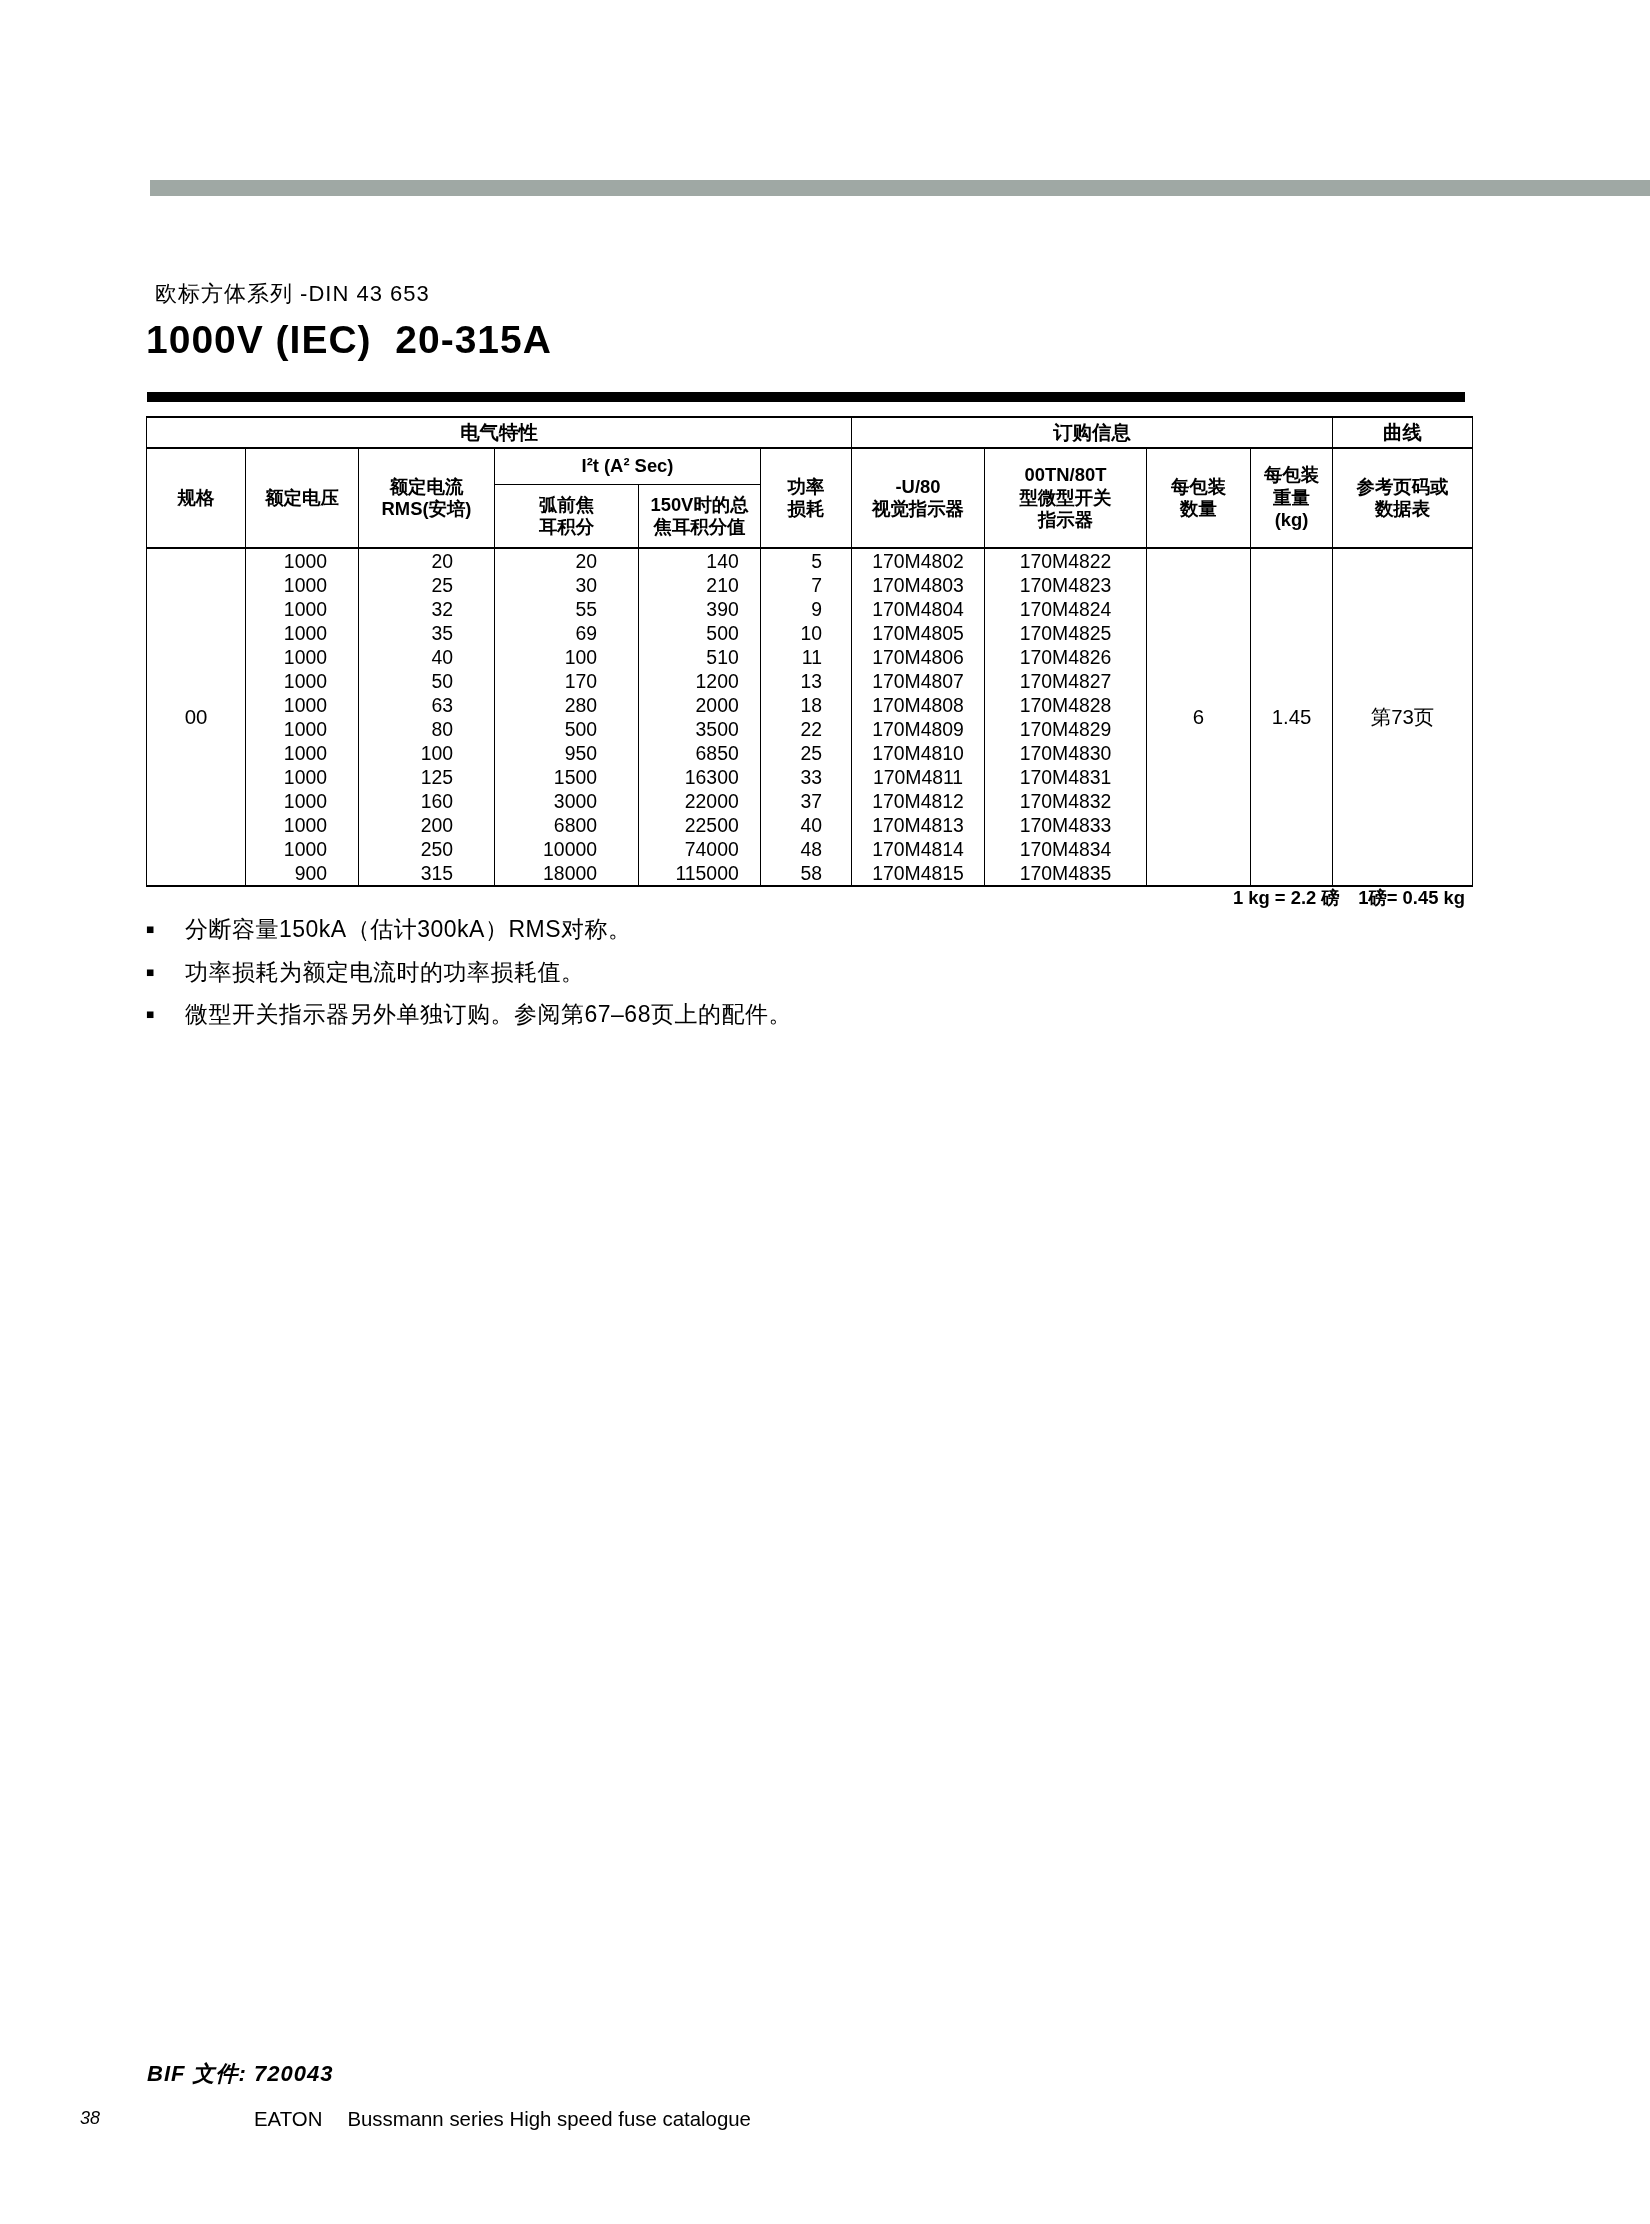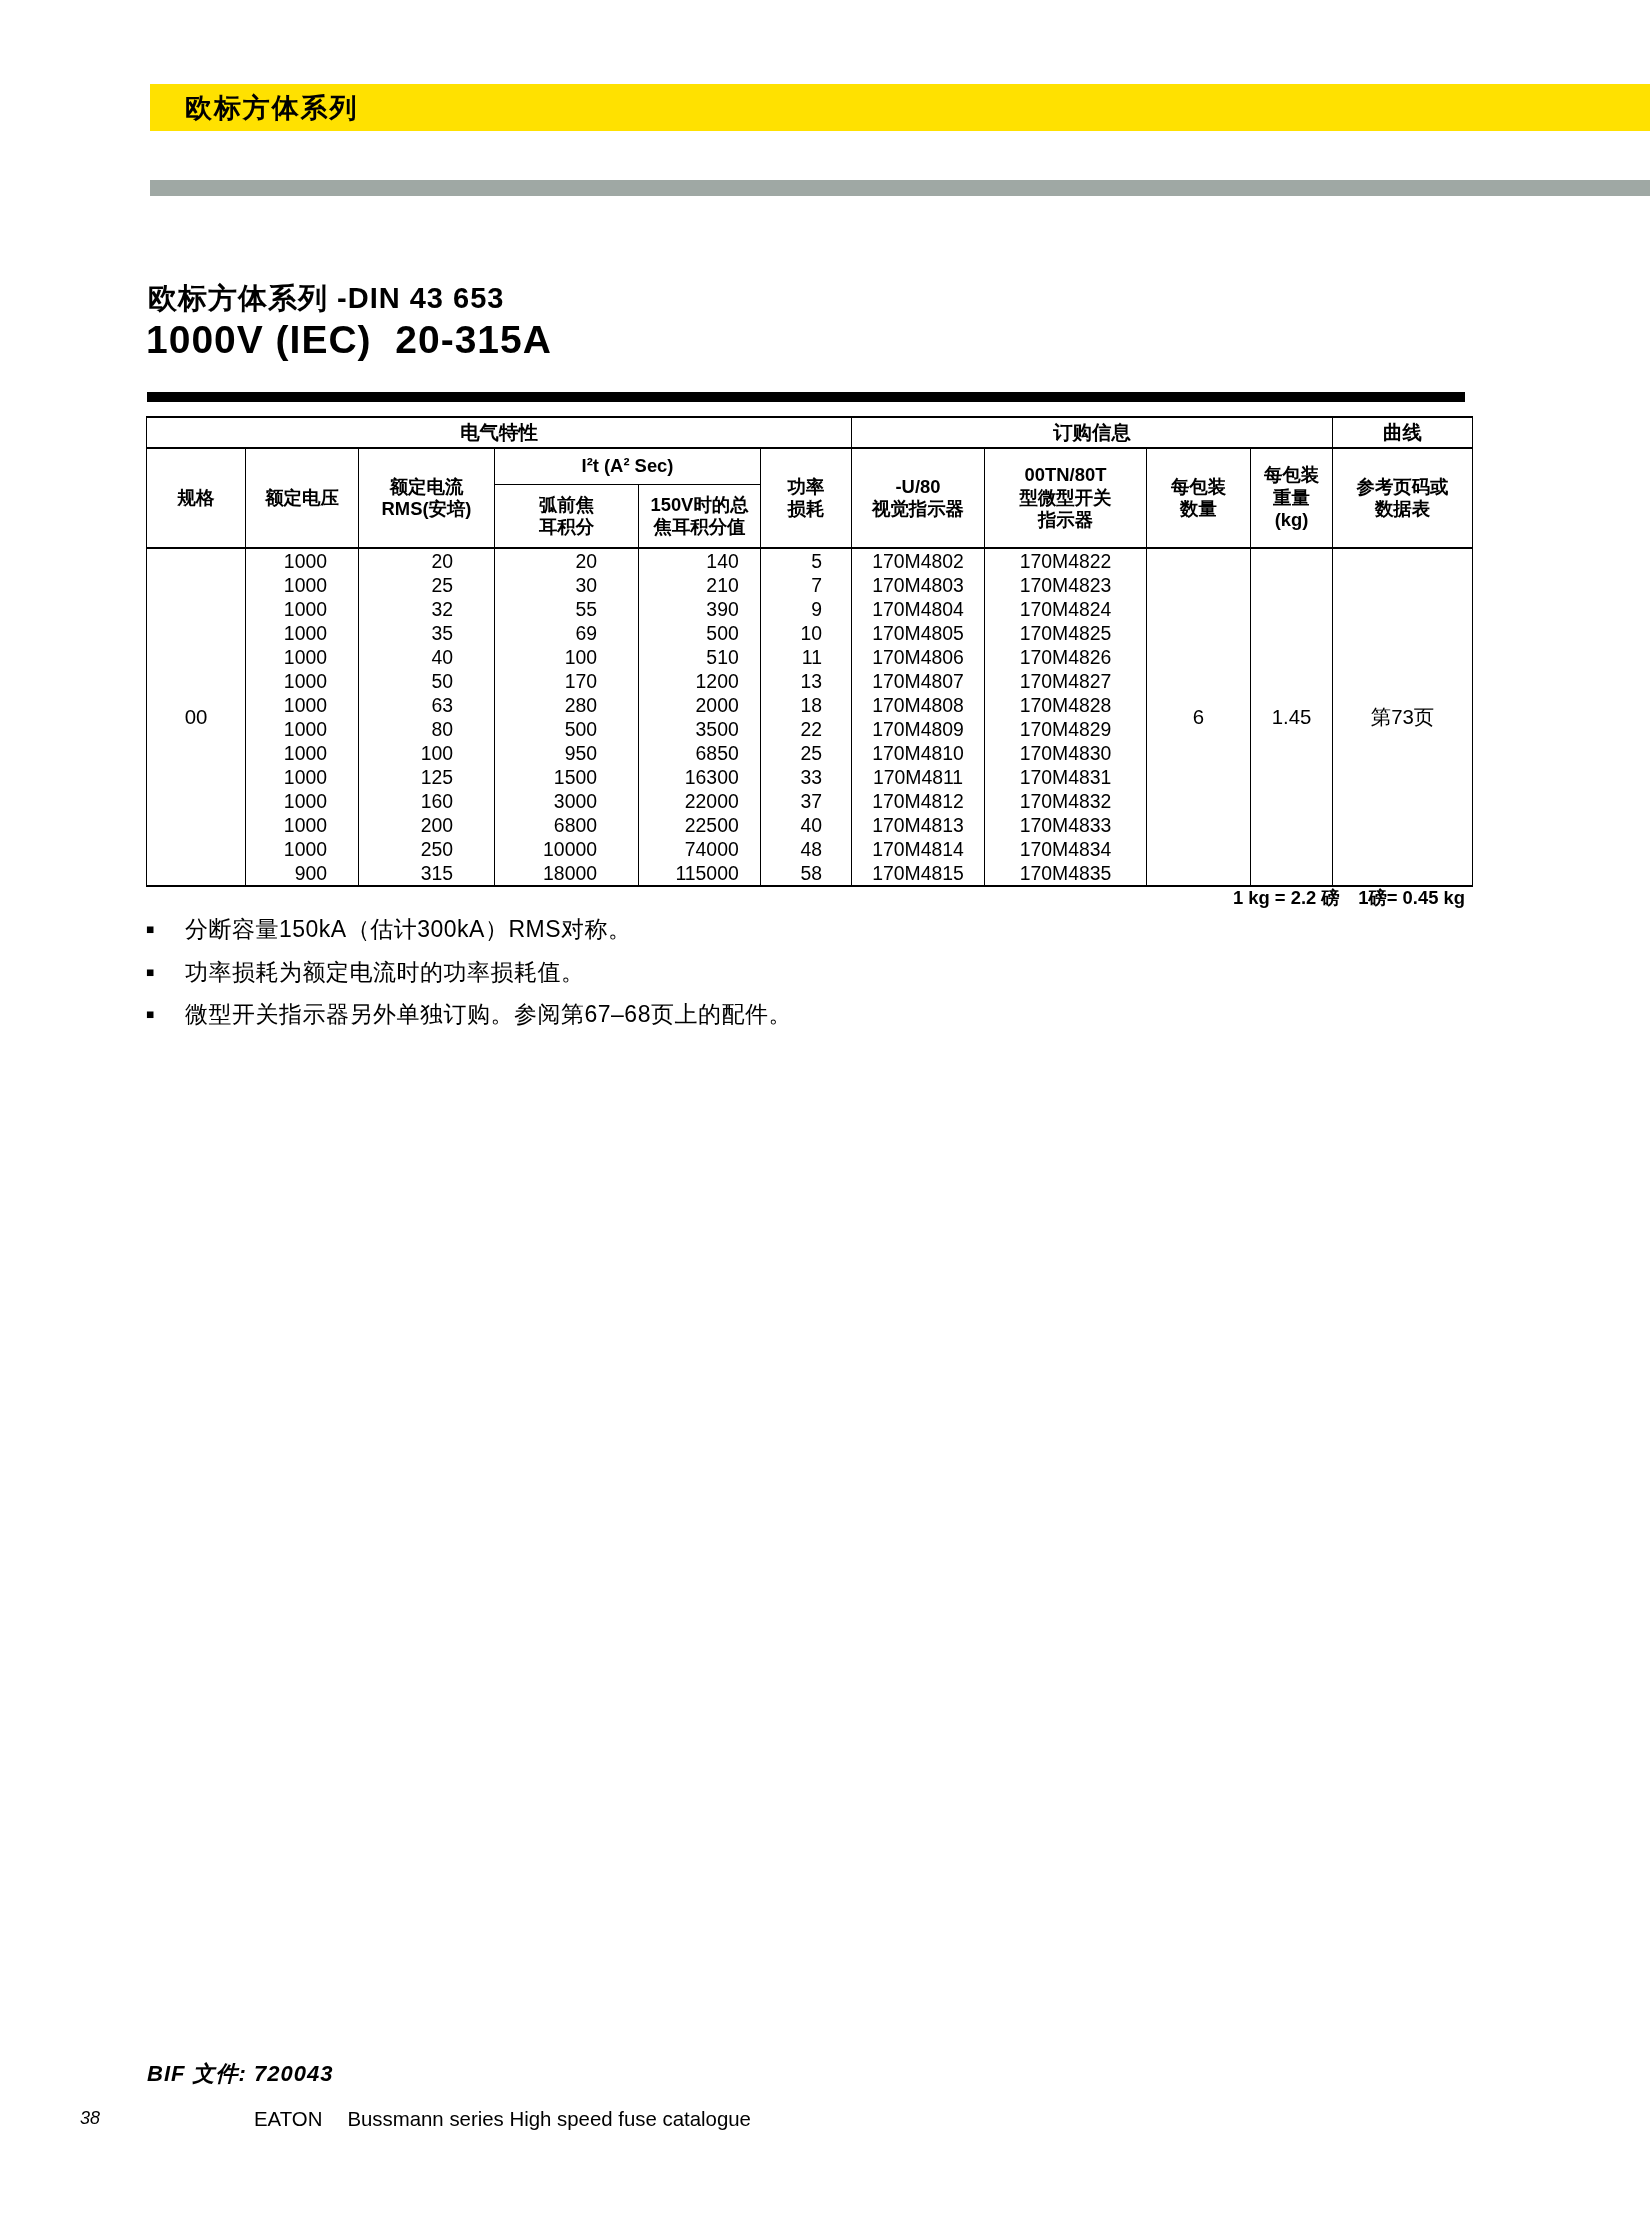--- a/index.html
+++ b/index.html
@@ -7,21 +7,21 @@
     position:relative;width:1651px;height:2224px;background:#ffffff;
     font-family:"Liberation Sans","DejaVu Sans",sans-serif;color:#000;
     margin:0 auto;overflow:hidden;
   }
   
   .banner{position:absolute;left:150px;top:84px;width:1500px;height:47px;background:#FFE100;}
   .banner-text{padding-left:35px;font-size:27px;font-weight:bold;line-height:49px;letter-spacing:1.9px;}
   
   .gray-bar{position:absolute;left:150px;top:180px;width:1500px;height:15.5px;background:#9FA8A4;}
   
-  .section-title{position:absolute;left:148px;top:279px;font-size:29px;font-weight:bold;letter-spacing:1px;}
+  .section-title{position:absolute;left:155px;top:279px;font-size:22px;font-weight:normal;letter-spacing:1px;}
   .main-title{position:absolute;left:146px;top:318px;font-size:39px;font-weight:bold;letter-spacing:1px;white-space:pre;}
   .title-rule{position:absolute;left:147px;top:392px;width:1318px;height:9.7px;background:#000;}
   
   .data-table{
     position:absolute;left:146px;top:416px;width:1325px;
     border-collapse:collapse;table-layout:fixed;
     border-top:2.9px solid #000;border-bottom:2.9px solid #000;
   }
   .data-table th,.data-table td{
     padding:0;text-align:center;vertical-align:middle;
@@ -52,23 +52,20 @@
   .doc-ref{position:absolute;left:147px;top:2059px;font-size:22px;font-weight:bold;font-style:italic;letter-spacing:1px;}
   .page-number{position:absolute;left:80px;top:2108px;font-size:18px;font-style:italic;}
   .catalogue-line{position:absolute;left:254px;top:2108px;font-size:20.4px;}
   .catalogue-line .brand{margin-right:25px;}
 </style>
 </head>
 <body>
 
 <div class="page">
 
-  <div class="banner">
-    <div class="banner-text">欧标方体系列</div>
-  </div>
 
   <div class="gray-bar"></div>
 
   <div class="section-title">欧标方体系列 -DIN 43 653</div>
   <div class="main-title">1000V (IEC)  20-315A</div>
   <div class="title-rule"></div>
 
   <table class="data-table">
     <colgroup>
       <col style="width:99px">

